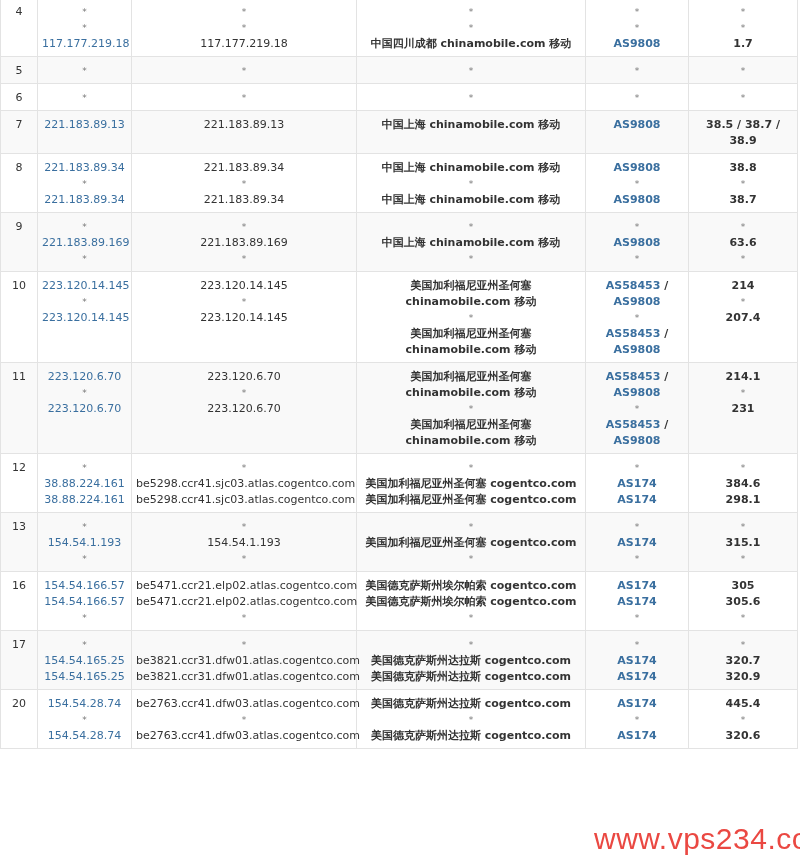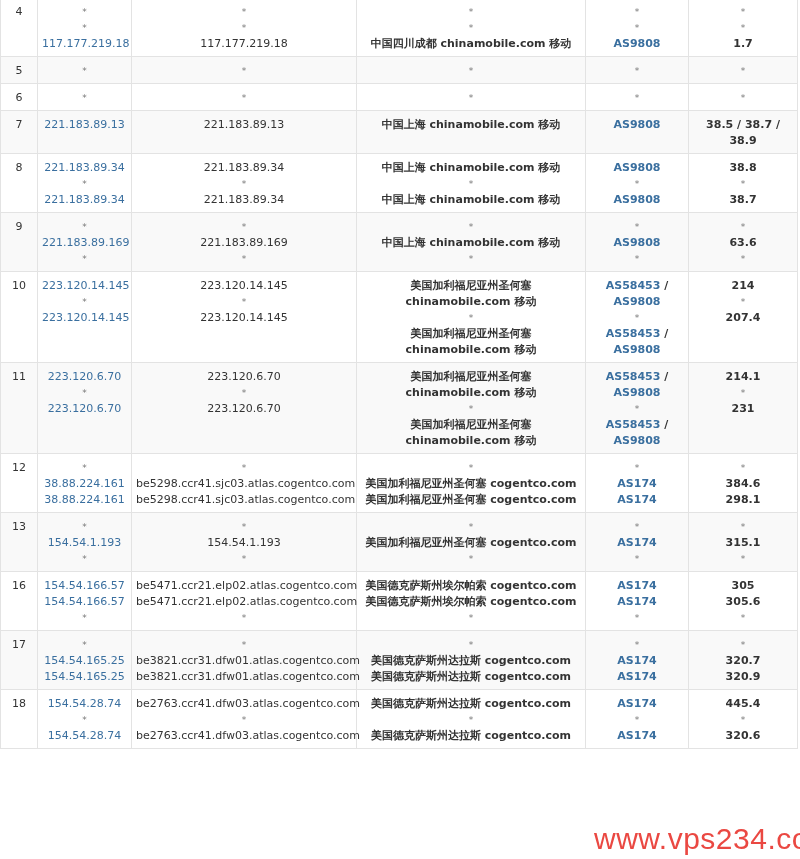--- a/index.html
+++ b/index.html
@@ -331,21 +331,21 @@
           <span class="ln wrap"><a class="asn">AS174</a></span>
           <span class="ln wrap"><a class="asn">AS174</a></span>
         </td>
         <td>
           <span class="ln star">*</span>
           <span class="ln txt wrap">320.7</span>
           <span class="ln txt wrap">320.9</span>
         </td>
       </tr>
       <tr class="even">
-        <td class="hop">18</td>
+        <td class="hop">20</td>
         <td>
           <a class="ln ip">154.54.28.74</a>
           <span class="ln star">*</span>
           <a class="ln ip">154.54.28.74</a>
         </td>
         <td>
           <span class="ln txt">be2763.ccr41.dfw03.atlas.cogentco.com</span>
           <span class="ln star">*</span>
           <span class="ln txt">be2763.ccr41.dfw03.atlas.cogentco.com</span>
         </td>

